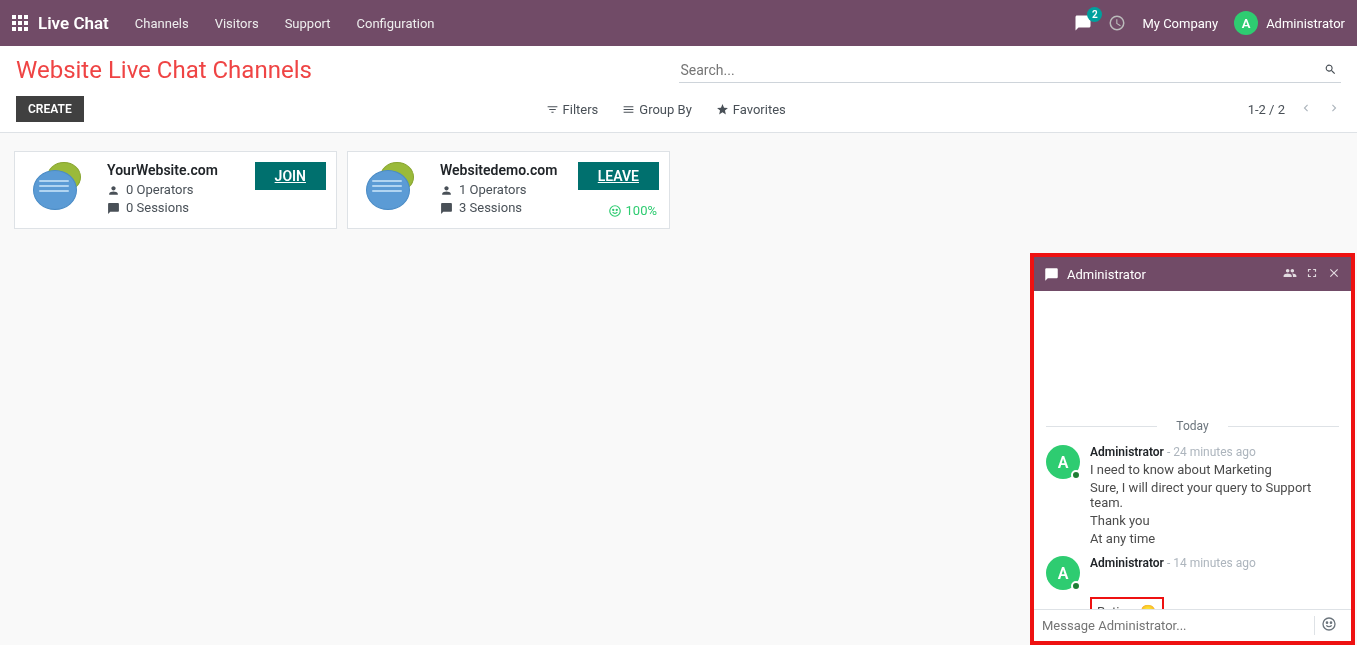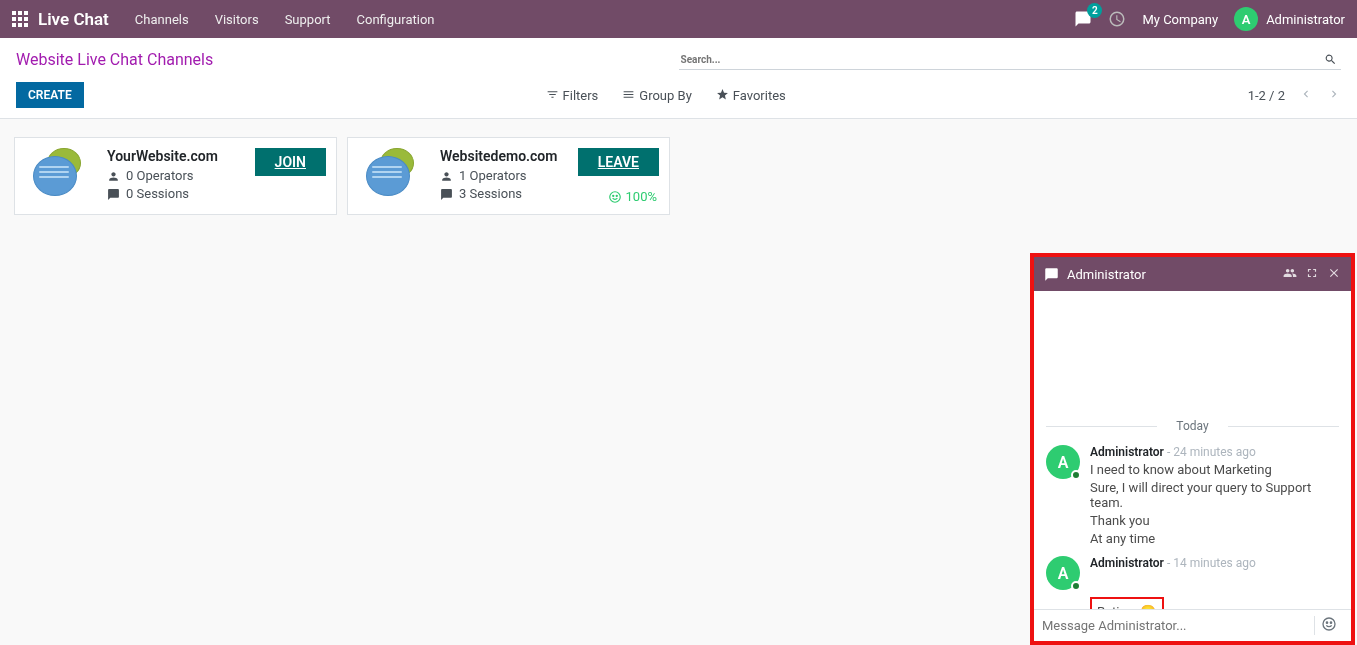--- a/index.html
+++ b/index.html
@@ -1,42 +1,42 @@
 <!DOCTYPE html>
 <html><head>
 <meta charset="utf-8">
 <style>
 * { margin:0; padding:0; box-sizing:border-box; font-family:-apple-system,BlinkMacSystemFont,"Segoe UI",Roboto,sans-serif; }
 body { background:#f9f9f9; width:1357px; height:645px; overflow:hidden; position:relative; }
 
 
-.topnav { background:#714B67; color:#fff; height:38px; display:flex; align-items:center; padding:0 12px; font-size:14px; }
+.topnav { background:#714B67; color:#fff; height:46px; display:flex; align-items:center; padding:0 12px; font-size:14px; }
 .apps-icon { width:16px; height:16px; display:inline-block; }
 .apps-icon svg { fill:#fff; }
 .brand { font-weight:600; font-size:17px; margin-left:10px; margin-right:26px; }
 .nav-link { color:#eee; margin-right:26px; cursor:pointer; font-size:13px; }
 .nav-right { margin-left:auto; display:flex; align-items:center; gap:16px; }
 .nav-icon { width:18px; height:18px; position:relative; cursor:pointer; }
 .nav-icon svg { fill:#fff; }
 .badge { position:absolute; top:-7px; right:-10px; background:#00A09D; color:#fff; border-radius:50%; font-size:10px; width:15px; height:15px; display:flex; align-items:center; justify-content:center; font-weight:600; }
 .clock-icon svg { fill:#bbb; }
 .avatar-sm { width:24px; height:24px; border-radius:50%; background:#2ecc71; color:#fff; display:flex; align-items:center; justify-content:center; font-weight:600; font-size:13px; }
 .company, .username { font-size:13px; }
 
 
 .cp { background:#fff; border-bottom:1px solid #dee2e6; }
 .cp-row1 { display:flex; align-items:center; padding:10px 16px 6px; }
-.page-title { font-size:16px; color:#a21caf; }
+.page-title { font-size:24px; color:#ef4444; }
 .search-wrap { margin-left:auto; width:50%; position:relative; border-bottom:1px solid #ced4da; }
-.search-input { width:100%; border:none; outline:none; font-size:10px; padding:4px 24px 4px 2px; color:#000000; background:transparent;font-weight:bold; }
+.search-input { width:100%; border:none; outline:none; font-size:14px; padding:4px 24px 4px 2px; color:#000000; background:transparent; }
 .search-glass { position:absolute; right:4px; top:3px; color:#495057; }
 .cp-row2 { display:flex; align-items:center; padding:6px 16px 10px; font-size:13px; color:#495057; }
-.create-btn { background:#0369a1; color:#fff; border:none; padding:6px 12px; font-weight:600; font-size:12px; cursor:pointer; text-transform:uppercase; }
+.create-btn { background:#404040; color:#fff; border:none; padding:6px 12px; font-weight:600; font-size:12px; cursor:pointer; text-transform:uppercase; }
 .filters-group { margin-left:auto; display:flex; gap:24px; }
-.filter-item { display:flex; gap:4px; cursor:pointer; }
+.filter-item { display:flex; align-items:center; gap:4px; cursor:pointer; }
 .pager-wrap { margin-left:auto; display:flex; align-items:center; gap:14px; }
 .pager-arrow { color:#adb5bd; cursor:not-allowed; }
 
 
 .kanban { display:flex; gap:10px; padding:18px 14px; }
 .card { background:#fff; border:1px solid #dee2e6; width:323px; padding:10px 12px; display:flex; gap:20px; font-size:13px; color:#495057; position:relative; }
 .card-icon { width:60px; height:50px; flex-shrink:0; position:relative; }
 .bubble { position:absolute; border-radius:50%; }
 .bubble.big { width:44px; height:40px; background:#5b9bd5; border:1px solid #4a8bc5; left:6px; top:8px; }
 .bubble.big::before, .bubble.sm::before { content:""; position:absolute; }

